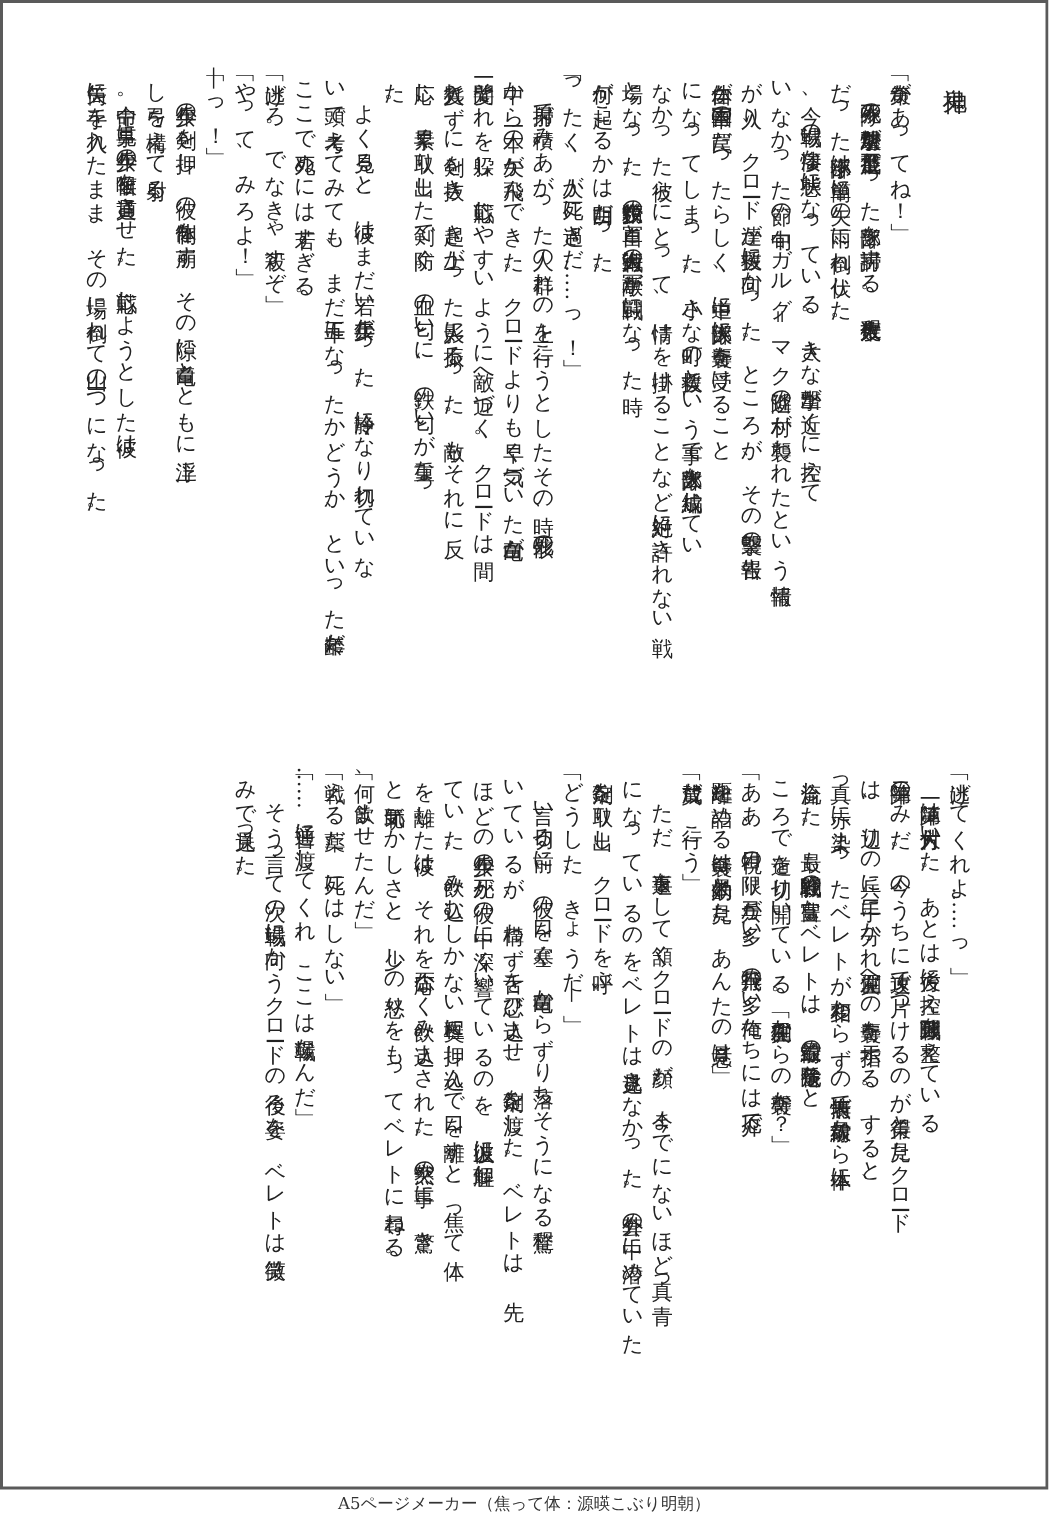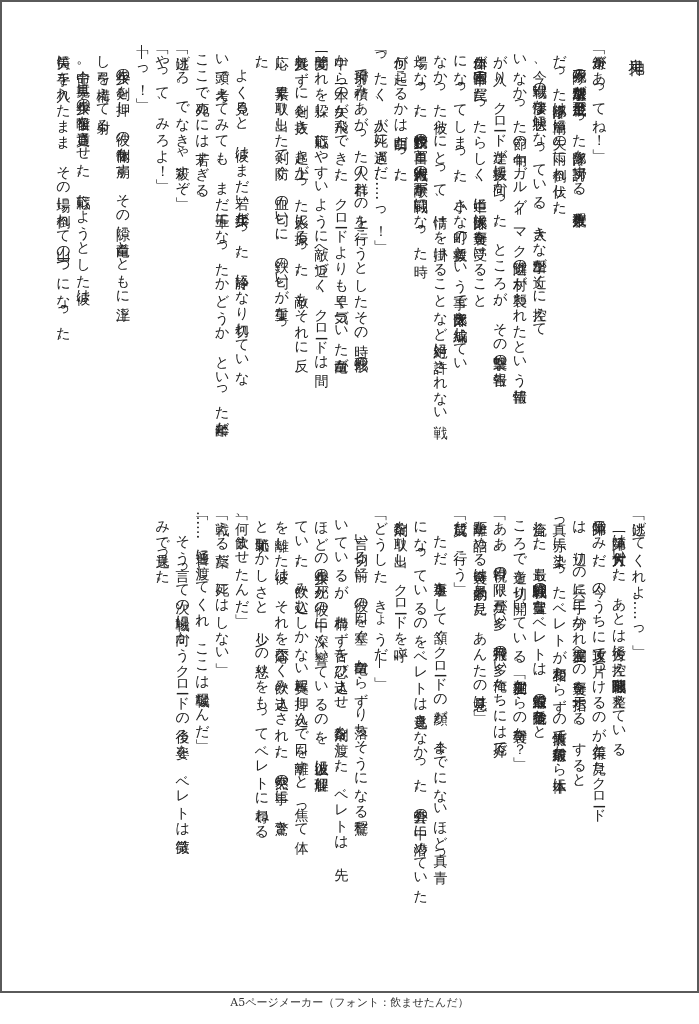--- a/index.html
+++ b/index.html
@@ -118,13 +118,13 @@
   <div class="vline">ていた。飲み込むしかない程奥に押し込んで口を離すと、焦って体</div>
   <div class="vline">を離した彼は、それを否応なく飲み込まされた。突然の事に、驚き</div>
   <div class="vline">と気恥ずかしさと、少しの怒りをもってベレトに尋ねる。</div>
   <div class="vline">「何、飲ませたんだ」</div>
   <div class="vline">「戦える薬だ、死にはしない」</div>
   <div class="vline">「……普通に渡してくれ、ここは戦場なんだ」</div>
   <div class="vline">　そう言って次の戦場に向かうクロードの後ろ姿を、ベレトは微笑</div>
   <div class="vline">みで見送った。</div>
 </div>
 
-<div class="footer">A5ページメーカー（フォント：飲ませたんだ）</div>
+<div class="footer">A5ページメーカー（焦って体：源暎こぶり明朝）</div>
 
 </body></html>

